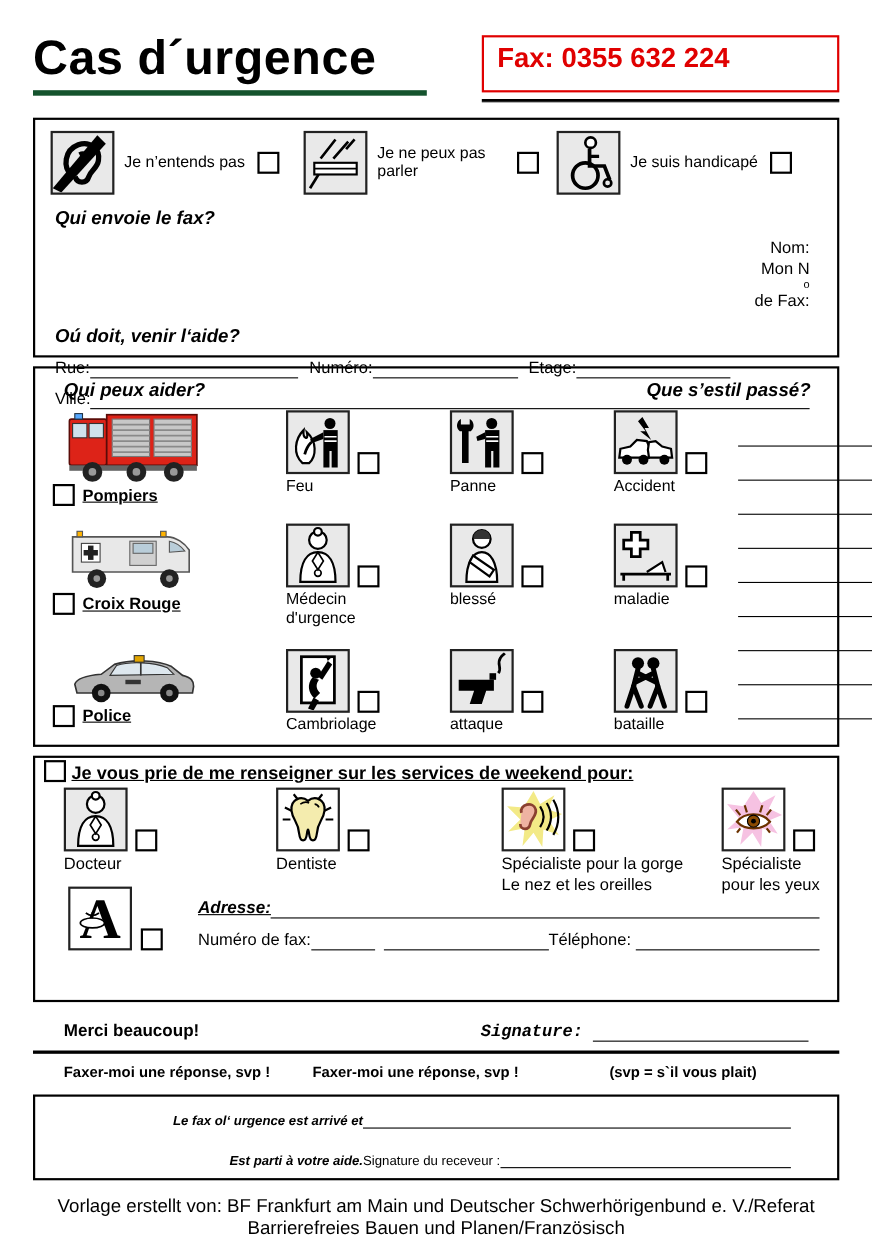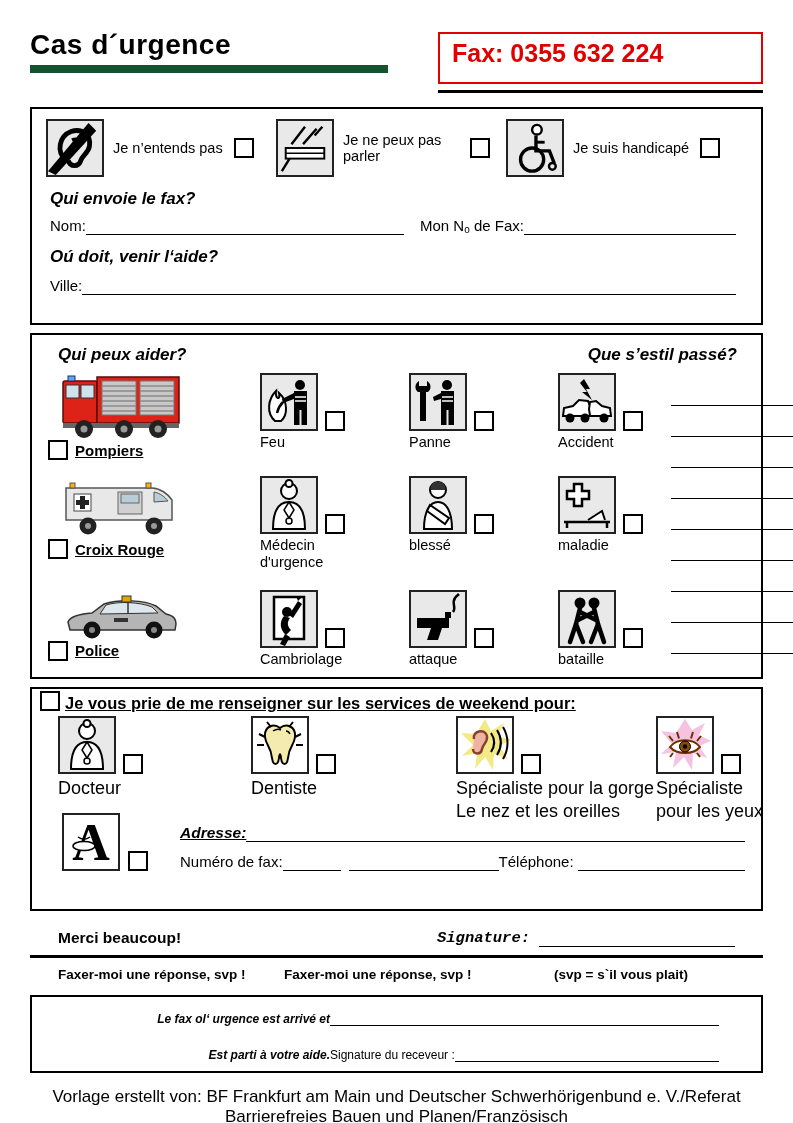--- a/index.html
+++ b/index.html
@@ -2,22 +2,22 @@
 <html><head>
 <meta charset="utf-8">
 <style>
   html,body{margin:0;padding:0;background:#9a9a9a;}
   .page{width:793px;height:1123px;background:#fff;margin:0 auto;position:relative;
         font-family:"Liberation Sans",sans-serif;color:#000;overflow:hidden;box-sizing:border-box;}
   *{box-sizing:border-box;}
 
   
   .header{display:flex;justify-content:space-between;align-items:flex-start;padding:30px 30px 0 30px;}
-  .title{font-size:28px;font-weight:bold;letter-spacing:.5px;line-height:1.05;
-         border-bottom:8px solid #14532d;width:358px;padding-bottom:6px;}
+  .title{font-size:44px;font-weight:bold;letter-spacing:.5px;line-height:1.05;
+         border-bottom:5px solid #14532d;width:358px;padding-bottom:6px;}
   .faxwrap{width:325px;padding-top:2px;}
   .faxbox{border:2px solid #e00000;color:#e00000;font-weight:bold;font-size:25px;
           padding:5px 12px 14px 12px;}
   .fax-underline{border-top:2px solid #000;margin-top:6px;height:3px;border-bottom:1px solid #000;}
 
   
   .box{border:2px solid #000;margin:0 30px;}
   .cb{width:20px;height:20px;border:2px solid #000;background:#fff;flex:none;}
   .q{font-weight:bold;font-style:italic;font-size:17px;}
   .frow{display:flex;align-items:flex-end;font-size:15px;}
@@ -29,21 +29,21 @@
   .icon-pair{display:flex;align-items:flex-end;gap:7px;}
 
   
   .box1{margin-top:14px;height:218px;padding:10px 25px 8px 14px;}
   .disability-row{display:flex;align-items:center;}
   .dgroup{flex:1;display:flex;align-items:center;gap:9px;}
   .dgroup .lbl{font-size:14.5px;}
   .dgroup .cb{margin-left:2px;margin-right:16px;}
   .dgroup:last-child .cb{margin-right:0;}
   .box1 .q{margin:12px 0 4px 4px;}
-  .row-nom{margin:8px 0 2px 4px;}
+  .row-nom{margin:8px 0 2px 4px;flex-direction:column;}
   .row-rue{margin:10px 72px 2px 4px;}
   .row-ville{margin:10px 0 0 4px;}
 
   
   .box2{margin-top:8px;height:346px;padding:6px 16px 8px 16px;}
   .box2-titles{display:flex;justify-content:space-between;padding:4px 8px 0 10px;}
   .box2-body{display:flex;}
   .box2-left{flex:1;}
   .service-row{display:flex;align-items:flex-start;gap:36px;}
   .vehicle-cell{width:176px;flex:none;}
@@ -57,21 +57,21 @@
   .r1{margin-top:4px;} .r2{margin-top:12px;} .r3{margin-top:14px;}
 
   
   .box3{margin-top:8px;height:224px;padding:4px 16px 8px 16px;}
   .box3-header{display:flex;align-items:flex-start;gap:5px;}
   .box3-header .cb{margin-left:-8px;margin-top:-2px;}
   .box3-title{font-weight:bold;font-size:16.5px;text-decoration:underline;padding-top:1px;}
   .spec-row{display:flex;margin-top:3px;padding-left:10px;}
   .spec-cell{flex:none;}
   .w1{width:193px;} .w2{width:205px;} .w3{width:200px;} .w4{width:auto;}
-  .spec-label{font-size:18px;margin-top:3px;line-height:1.25;}
+  .spec-label{font-size:15px;margin-top:3px;line-height:1.25;}
   .pharm-block{display:flex;margin-top:2px;}
   .pharm-icon-col{width:132px;flex:none;display:flex;align-items:flex-end;gap:8px;
                   padding-left:14px;margin-top:-24px;}
   .pharm-fields{flex:1;}
   .pharm-row{display:flex;align-items:flex-end;font-size:15px;margin-top:11px;}
   .pharm-row:first-child{margin-top:0;}
   .adresse-label{font-weight:bold;font-style:italic;text-decoration:underline;font-size:15.5px;white-space:pre;}
   .shortline{flex:none;width:58px;} .midline{flex:none;width:150px;margin-left:8px;}
 
   
@@ -157,20 +157,28 @@
       <span class="fl">Nom:</span>
       <span class="line" style="flex:1.5"></span>
       <span class="fl" style="padding-left:16px">Mon N</span>
         <sup style="font-size:10px">o</sup>
         <span class="fl"> de Fax:</span>
       <span class="line"></span>
     </div>
 
     <div class="q">Oú doit, venir l‘aide?</div>
 
+    <div class="frow row-rue">
+      <span class="fl">Rue:</span>
+      <span class="line" style="flex:1.15"></span>
+      <span class="fl" style="padding-left:10px">Numéro:</span>
+      <span class="line" style="flex:.8"></span>
+      <span class="fl" style="padding-left:10px">Etage:</span>
+      <span class="line" style="flex:.85"></span>
+    </div>
 
     <div class="frow row-ville">
       <span class="fl">Ville:</span>
       <span class="line"></span>
     </div>
   </div>
 
   <div class="box box2">
     <div class="box2-titles">
       <span class="q">Qui peux aider?</span>

